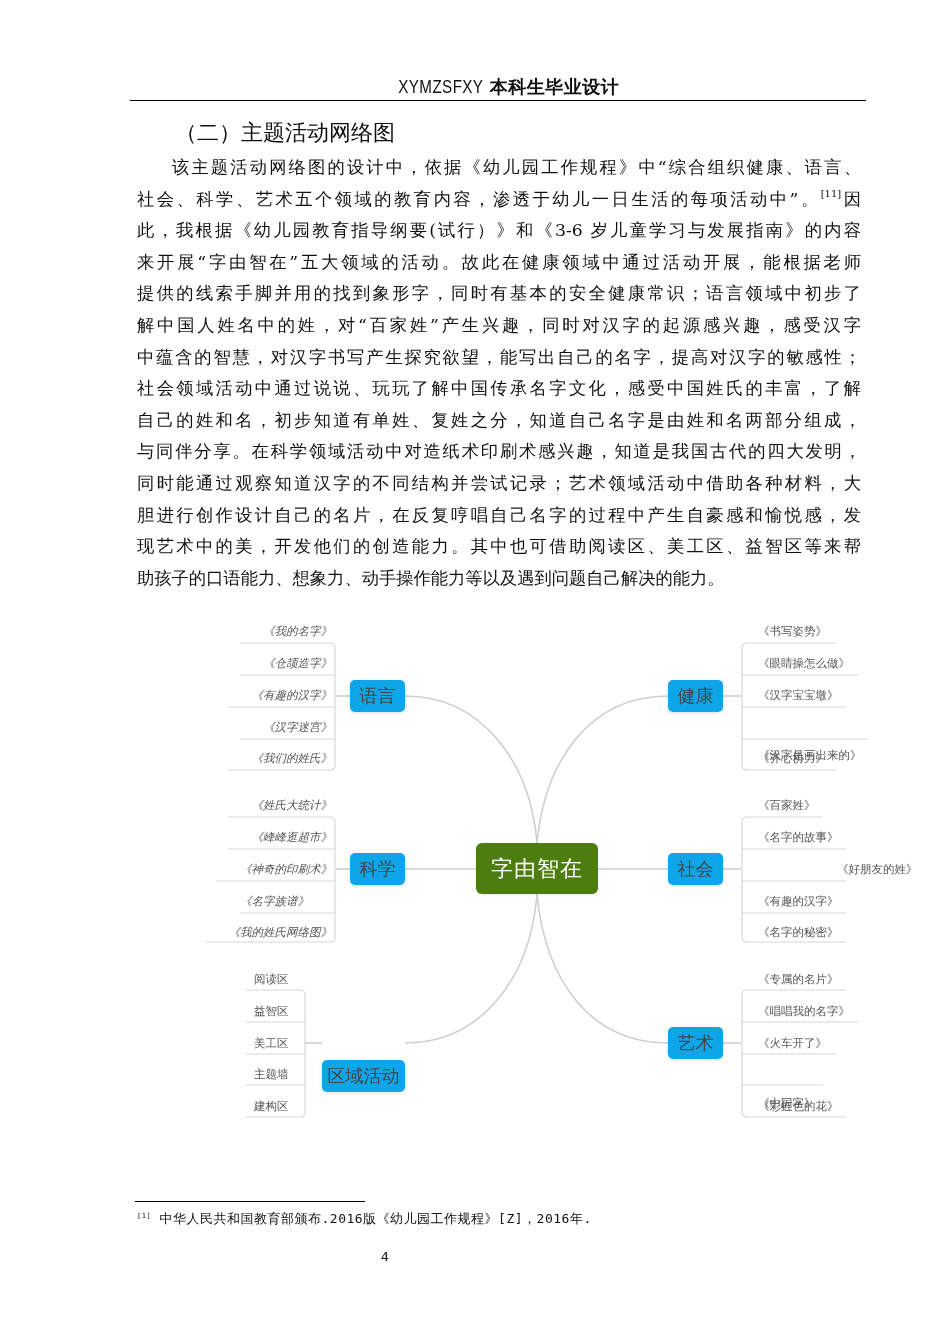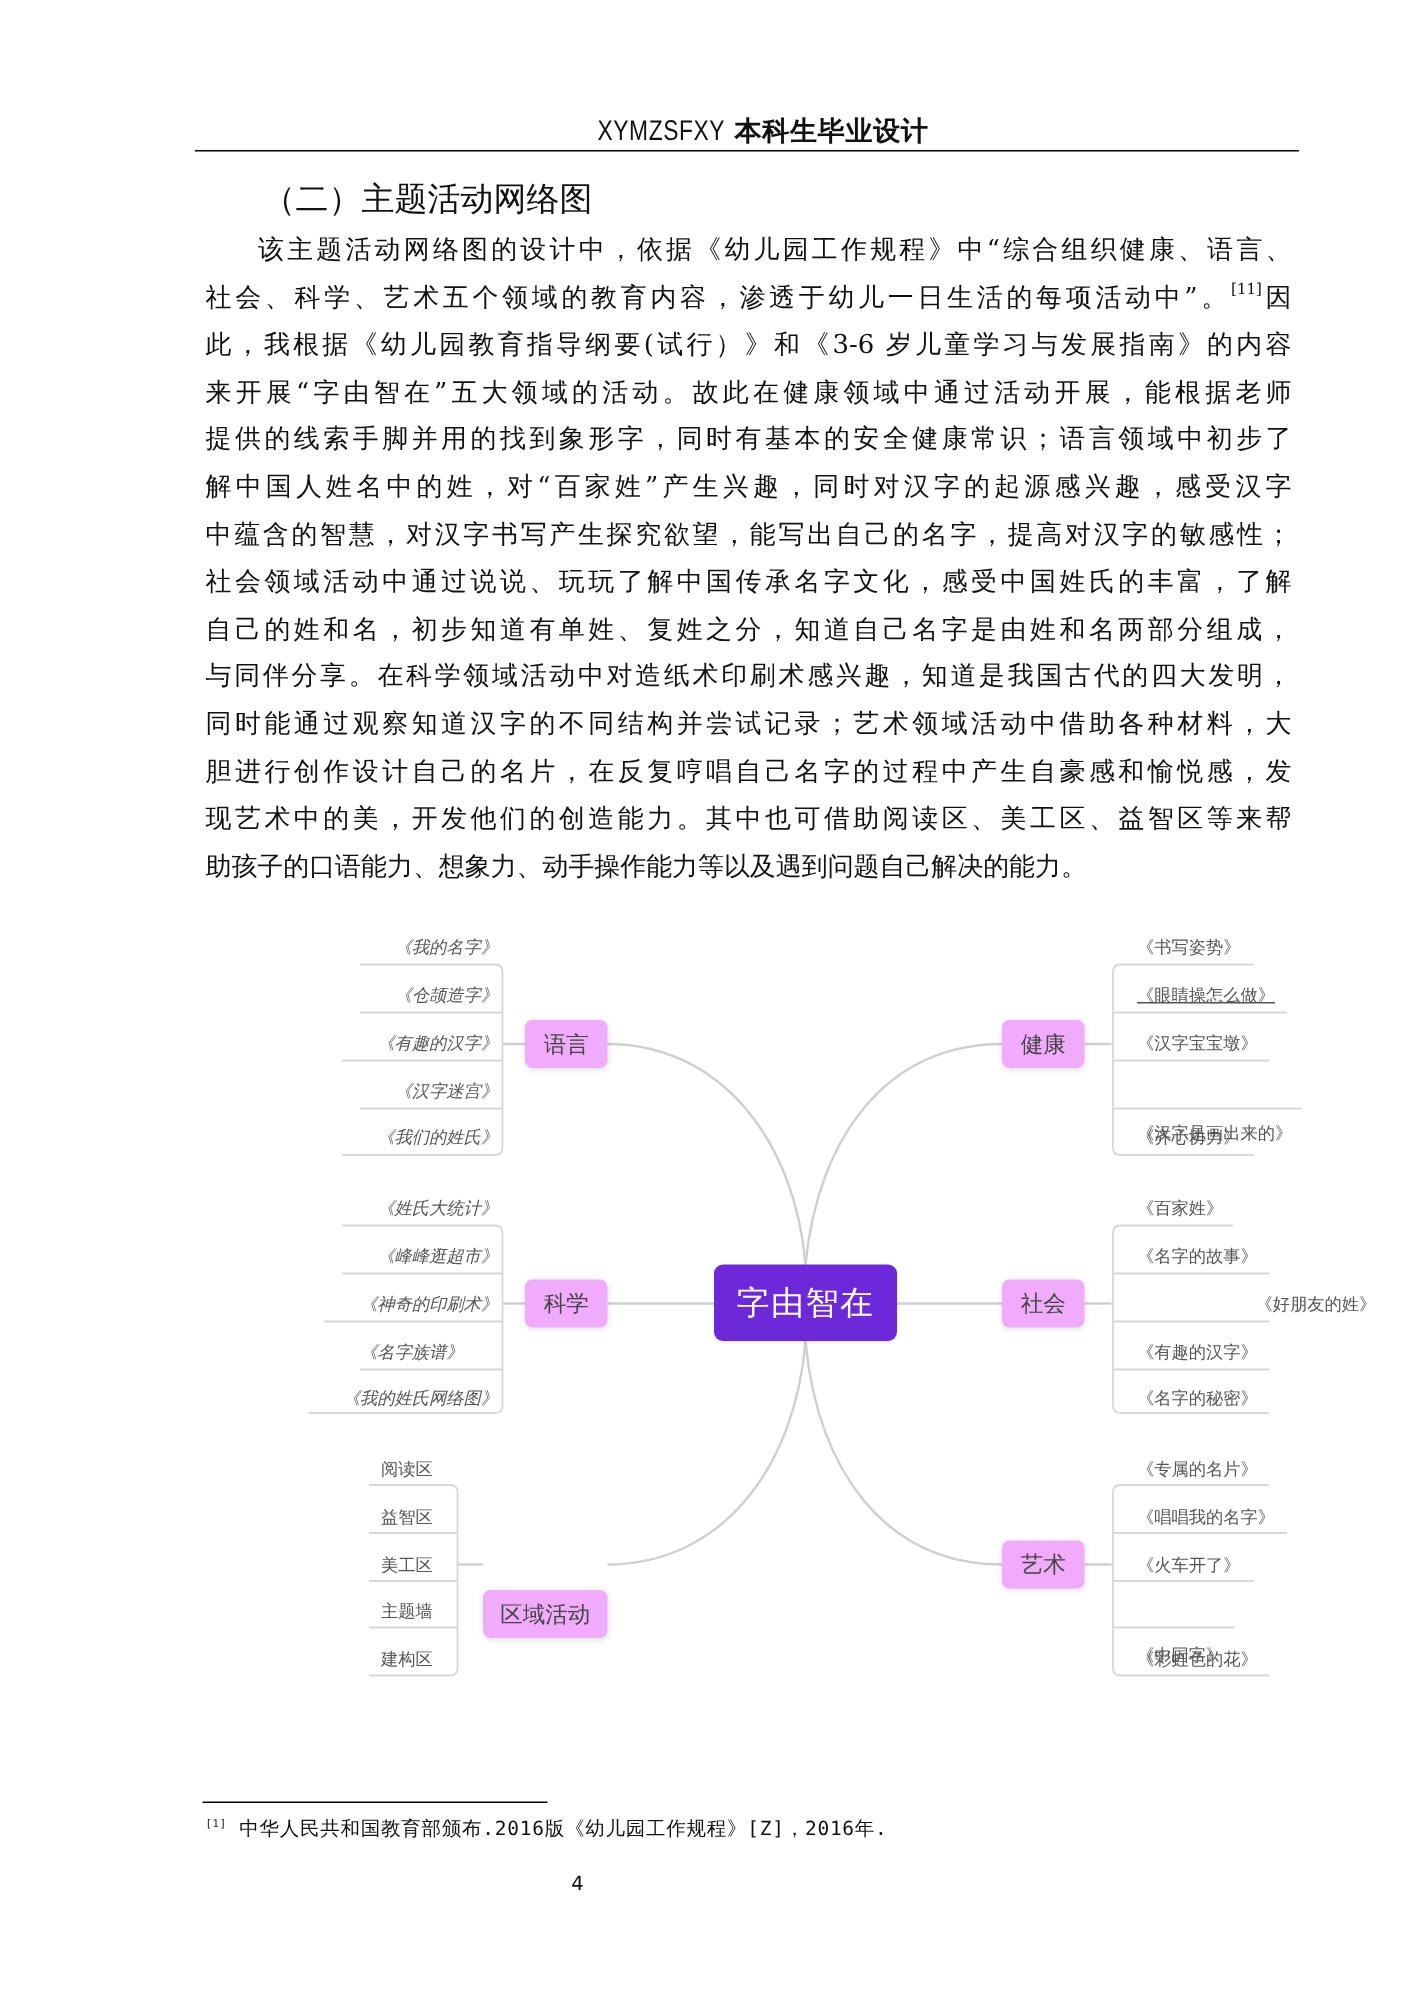--- a/index.html
+++ b/index.html
@@ -14,25 +14,25 @@
   .body-text { left: 137px; top: 152px; width: 724px; font-size: 17.3px; line-height: 31.6px; }
   .body-text .line { display: block; white-space: nowrap; text-align: justify; text-align-last: justify; height: 31.6px; }
   .body-text .line.last { text-align-last: left; }
   .body-text .indent { padding-left: 35px; }
   .body-text sup { font-size: 10px; vertical-align: 8px; line-height: 0; }
 
   
   .mindmap { left: 0; top: 0; width: 950px; height: 1344px; pointer-events: none; }
   .mindmap svg { position: absolute; left: 0; top: 0; }
   .node { position: absolute; pointer-events: auto; font-family: "DejaVu Sans", sans-serif; }
-  .center-node { left: 476px; top: 843px; width: 122px; height: 51px; background: #6d28d9; border-radius: 6px;
+  .center-node { left: 476px; top: 843px; width: 122px; height: 51px; background: #4d7c0f; border-radius: 6px;
                  color: #fff; font-size: 22px; display: flex; align-items: center; justify-content: center; letter-spacing: 1px;
                  box-shadow: 0 1px 2px rgba(0,0,0,0.08); }
-  .branch-node { height: 32px; background: #f0abfc; border-radius: 5px; box-shadow: 0 1px 4px rgba(0,0,0,0.13);
-                 color: #444; font-size: 15px; display: flex; align-items: center; justify-content: center; }
+  .branch-node { height: 32px; background: #0ea5e9; border-radius: 5px; box-shadow: 0 1px 4px rgba(0,0,0,0.13);
+                 color: #444; font-size: 18px; display: flex; align-items: center; justify-content: center; }
   .leaf { position: absolute; font-size: 11.5px; color: #555; font-family: "DejaVu Sans", sans-serif; white-space: nowrap; pointer-events: auto; }
   .leaf.left { text-align: right; font-style: italic; }
 
   .footnote-rule { left: 135px; top: 1201px; width: 230px; border-top: 1px solid #000; }
   .footnote { left: 137px; top: 1210px; font-size: 13px; font-family: "DejaVu Sans Mono", monospace; letter-spacing: 0.5px; }
   .footnote sup { font-size: 7px; vertical-align: 5px; }
   .page-number { left: 0; width: 770px; text-align: center; top: 1249px; font-size: 13px; font-family: "DejaVu Sans", sans-serif; }
 </style>
 </head>
 <body>
@@ -147,21 +147,21 @@
   <div class="leaf left" style="right:641px;top:894px;">《名字族谱》</div>
   <div class="leaf left" style="right:618px;top:925px;">《我的姓氏网络图》</div>
 
   <div class="leaf" style="left:254px;top:972px;">阅读区</div>
   <div class="leaf" style="left:254px;top:1004px;">益智区</div>
   <div class="leaf" style="left:254px;top:1036px;">美工区</div>
   <div class="leaf" style="left:254px;top:1067px;">主题墙</div>
   <div class="leaf" style="left:254px;top:1099px;">建构区</div>
 
   <div class="leaf" style="left:758px;top:624px;">《书写姿势》</div>
-  <div class="leaf" style="left:758px;top:656px;text-decoration:underline;">《眼睛操怎么做》</div>
+  <div class="leaf" style="left:758px;top:656px;">《眼睛操怎么做》</div>
   <div class="leaf" style="left:758px;top:688px;">《汉字宝宝墩》</div>
   <div class="leaf" style="left:758px;top:720px;margin-top:28px;">《汉字是画出来的》</div>
   <div class="leaf" style="left:758px;top:751px;">《齐心协力》</div>
 
   <div class="leaf" style="left:758px;top:798px;">《百家姓》</div>
   <div class="leaf" style="left:758px;top:830px;">《名字的故事》</div>
   <div class="leaf" style="left:790px;top:862px;margin-left:47px;">《好朋友的姓》</div>
   <div class="leaf" style="left:758px;top:894px;">《有趣的汉字》</div>
   <div class="leaf" style="left:758px;top:925px;">《名字的秘密》</div>
 

